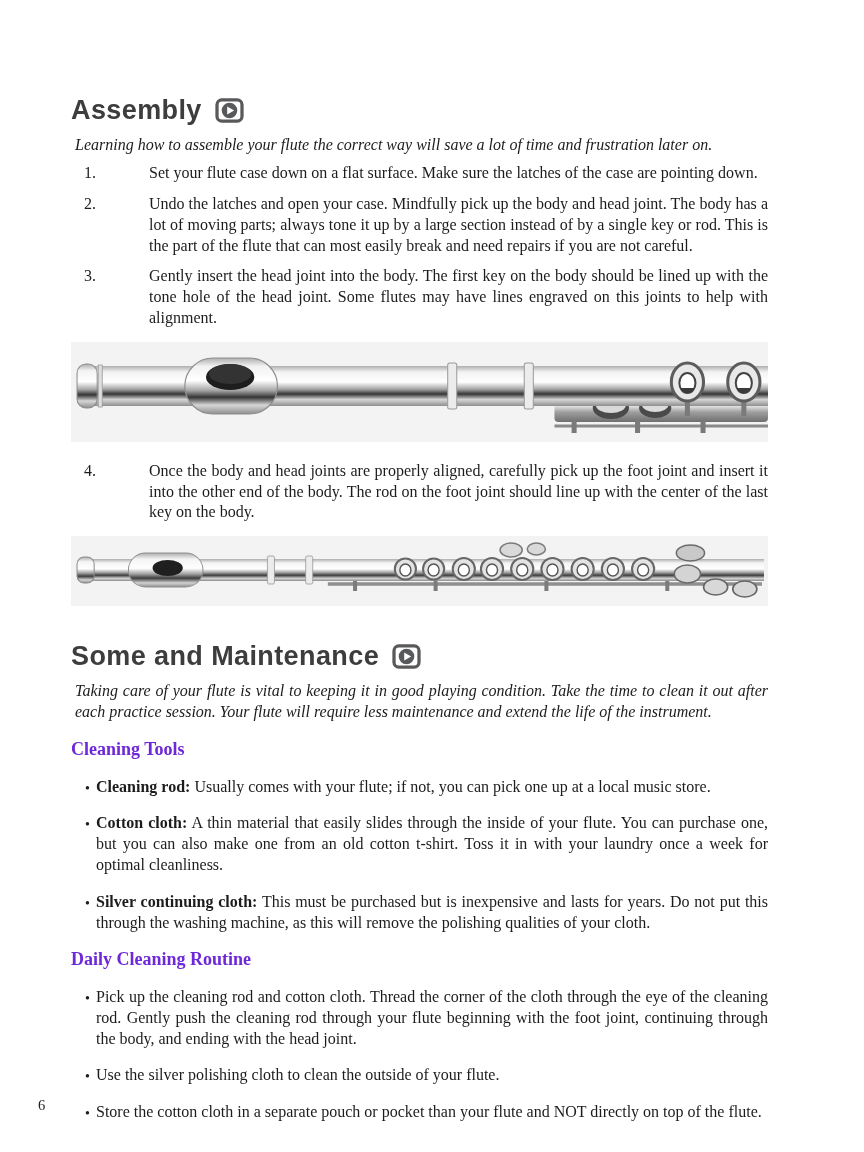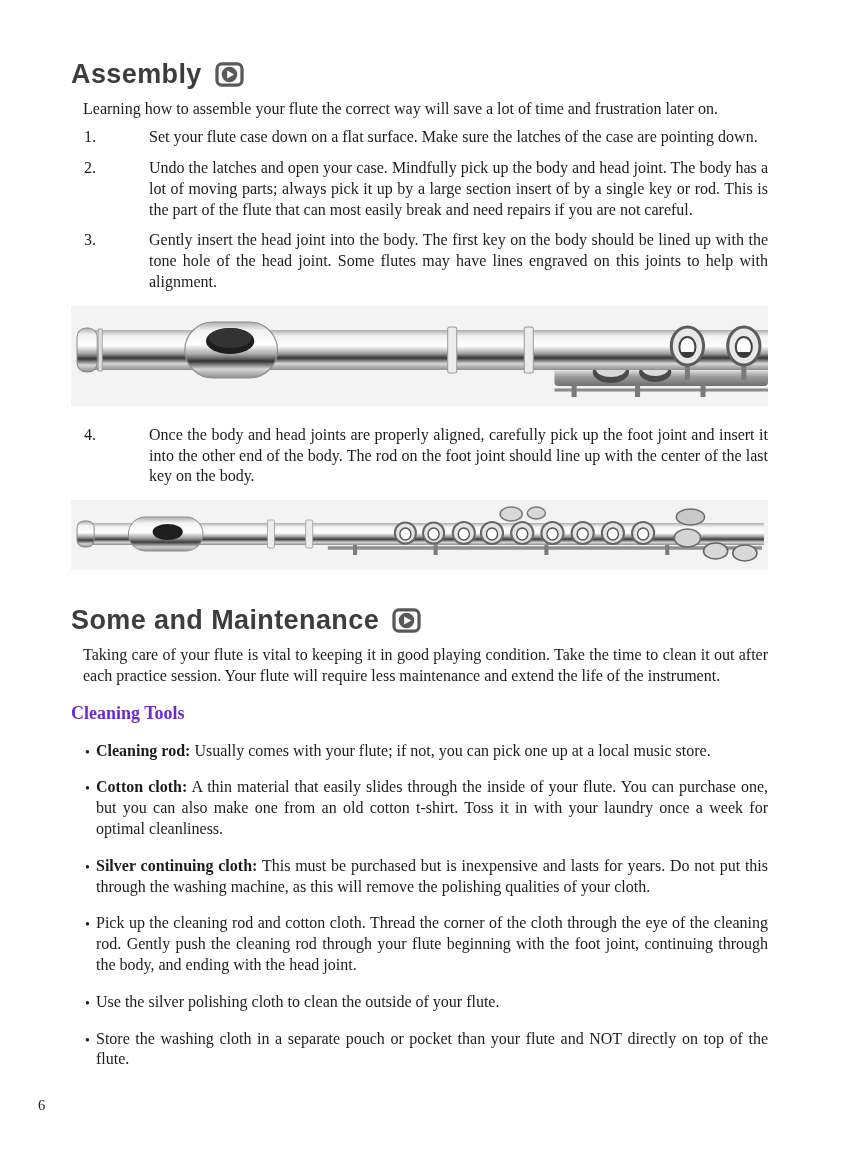--- a/index.html
+++ b/index.html
@@ -1,30 +1,30 @@
 <!DOCTYPE html>
 <html><head>
 <meta charset="utf-8">
 <style>
   html,body{margin:0;padding:0;}
   body{
     width:864px;height:1152px;background:#ffffff;position:relative;
     font-family:"Liberation Serif",serif;color:#1c1c1c;
     -webkit-font-smoothing:antialiased;
   }
-  .page{padding:60px 96px 0 71px;box-sizing:border-box;}
+  .page{padding:96px 96px 0 71px;box-sizing:border-box;}
 
   .h1{
     font-family:"Liberation Sans",sans-serif;font-weight:600;color:#3d3d3d;
     font-size:27px;letter-spacing:.4px;line-height:1.05;
     display:flex;align-items:center;gap:13px;margin:0 0 11px 0;
   }
   .vicon{flex:0 0 auto;display:inline-block;}
 
-  .para{font-size:16px;line-height:1.3;margin:0 0 7px 12px;}
+  .para{font-size:16px;line-height:1.3;margin:0 0 7px 4px;font-style:italic;}
   .para.justify{text-align:justify;}
 
   .steps{margin:0 0 4px 0;}
   .step{display:flex;font-size:16px;line-height:1.3;margin:0 0 10px 0;}
   .step .num{flex:0 0 36px;box-sizing:border-box;padding-left:13px;}
   .step .txt{flex:1;text-align:justify;margin-left:42px;}
 
   .figure{
     margin:13px 0 19px 0;background:#f3f3f3;line-height:0;
   }
@@ -62,21 +62,21 @@
 
   <p class="para">Learning how to assemble your flute the correct way will save a lot of time and frustration later on.</p>
 
   <div class="steps">
     <div class="step">
       <span class="num">1.</span>
       <span class="txt">Set your flute case down on a flat surface. Make sure the latches of the case are pointing down.</span>
     </div>
     <div class="step">
       <span class="num">2.</span>
-      <span class="txt">Undo the latches and open your case. Mindfully pick up the body and head joint. The body has a lot of moving parts; always pick it up by a large section insert of by a single key or rod. This is the part of the flute that can most easily break and need repairs if you are not careful.</span>
+      <span class="txt">Undo the latches and open your case. Mindfully pick up the body and head joint. The body has a lot of moving parts; always tone it up by a large section instead of by a single key or rod. This is the part of the flute that can most easily break and need repairs if you are not careful.</span>
     </div>
     <div class="step">
       <span class="num">3.</span>
       <span class="txt">Gently insert the head joint into the body. The first key on the body should be lined up with the tone hole of the head joint. Some flutes may have lines engraved on this joints to help with alignment.</span>
     </div>
   </div>
 
   <div class="figure">
     <svg viewBox="0 0 692 100" width="697" height="100" preserveAspectRatio="none">
       <defs>
@@ -219,31 +219,32 @@
     <div class="bitem">
       <span class="dot"></span>
       <span class="txt"><b class="blabel">Cotton cloth:</b><span> A thin material that easily slides through the inside of your flute. You can purchase one, but you can also make one from an old cotton t-shirt. Toss it in with your laundry once a week for optimal cleanliness.</span></span>
     </div>
     <div class="bitem">
       <span class="dot"></span>
       <span class="txt"><b class="blabel">Silver continuing cloth:</b><span> This must be purchased but is inexpensive and lasts for years. Do not put this through the washing machine, as this will remove the polishing qualities of your cloth.</span></span>
     </div>
   </div>
 
+  <div class="h2">Daily Cleaning Routine</div>
 
   <div class="bullets">
     <div class="bitem">
       <span class="dot"></span>
       <span class="txt">Pick up the cleaning rod and cotton cloth. Thread the corner of the cloth through the eye of the cleaning rod. Gently push the cleaning rod through your flute beginning with the foot joint, continuing through the body, and ending with the head joint.</span>
     </div>
     <div class="bitem">
       <span class="dot"></span>
       <span class="txt">Use the silver polishing cloth to clean the outside of your flute.</span>
     </div>
     <div class="bitem">
       <span class="dot"></span>
-      <span class="txt">Store the washing cloth in a separate pouch or pocket than your flute and NOT directly on top of the flute.</span>
+      <span class="txt">Store the cotton cloth in a separate pouch or pocket than your flute and NOT directly on top of the flute.</span>
     </div>
   </div>
 
 </div>
 
 <div class="pagenum">6</div>
 
 </body></html>

